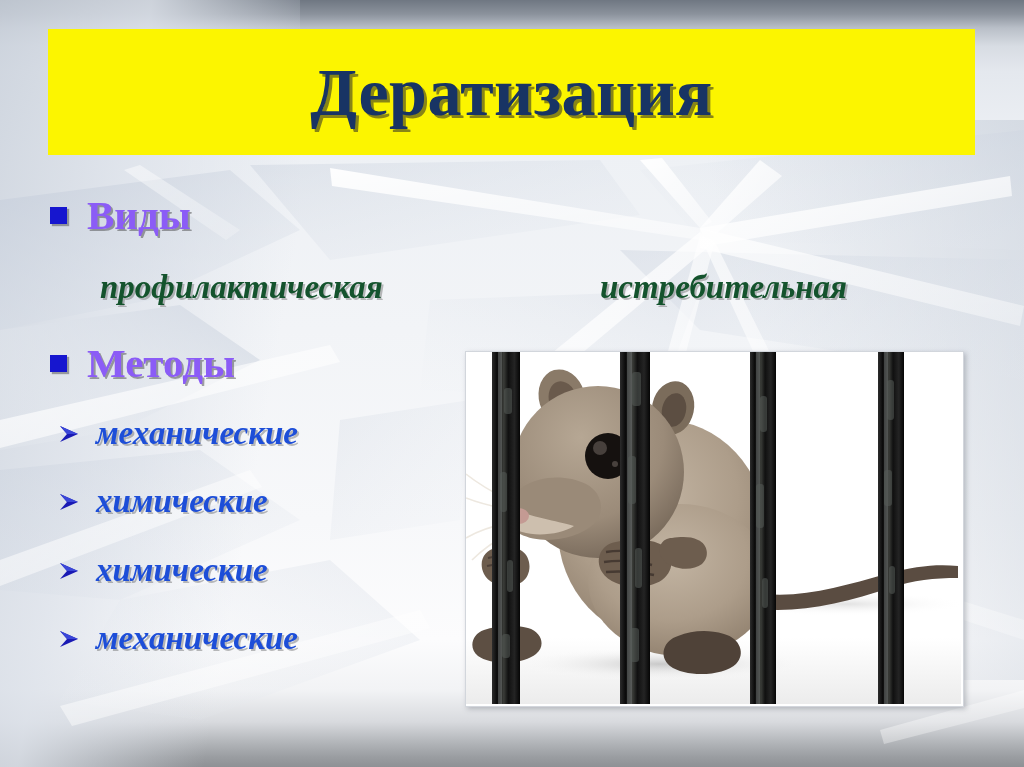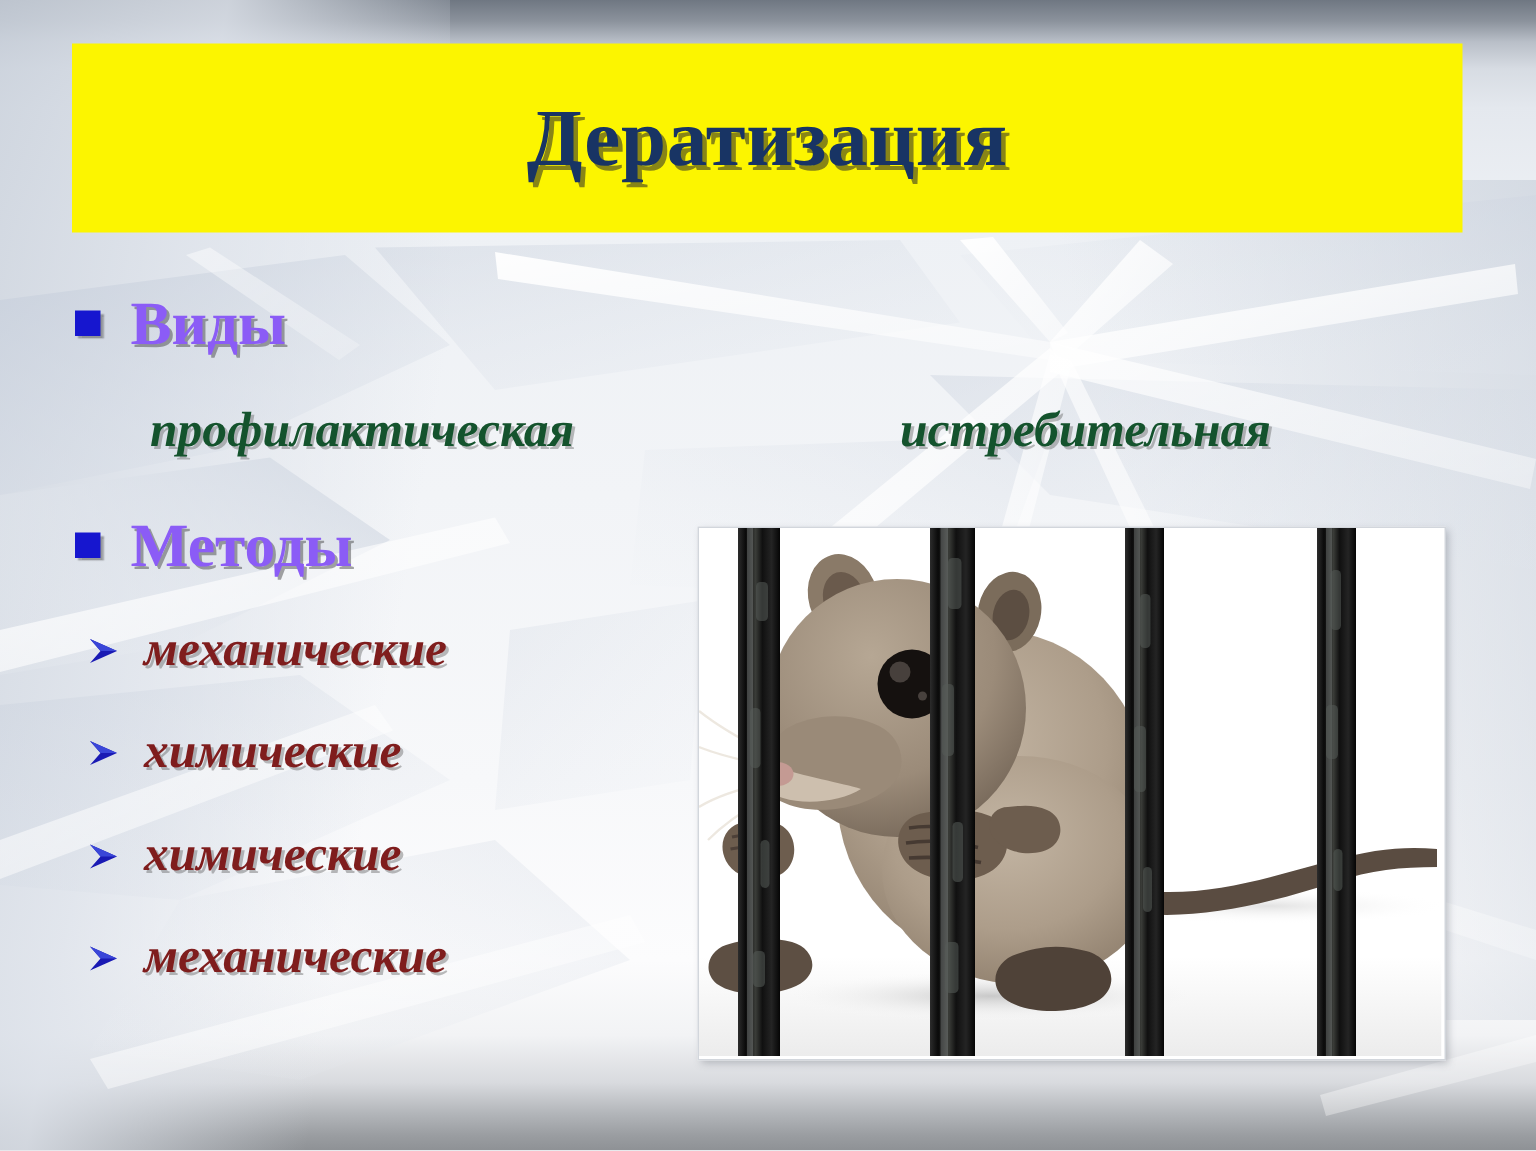--- a/index.html
+++ b/index.html
@@ -73,21 +73,21 @@
     height: 126px;
     background: #fcf500;
     display: flex;
     align-items: center;
     justify-content: center;
   }
 
   .title-text {
     font-family: "Liberation Serif", "DejaVu Serif", serif;
     font-weight: bold;
-    font-size: 54px;
+    font-size: 68px;
     line-height: 1;
     color: #183464;
     letter-spacing: 0.5px;
     text-shadow: 3px 3px 0 rgba(40,40,40,0.55);
     white-space: nowrap;
   }
 
   
   .content {
     position: absolute;
@@ -156,21 +156,21 @@
     height: 20px;
     flex: 0 0 auto;
   }
 
   .method-label {
     font-family: "Liberation Serif", "DejaVu Serif", serif;
     font-weight: bold;
     font-style: italic;
     font-size: 33px;
     line-height: 1;
-    color: #7f1d1d;
+    color: #1d4ed8;
     text-shadow: 2px 2px 0 rgba(80,80,80,0.38);
     white-space: nowrap;
   }
 
   
   .picture-frame {
     position: absolute;
     left: 465px;
     top: 351px;
     width: 497px;

